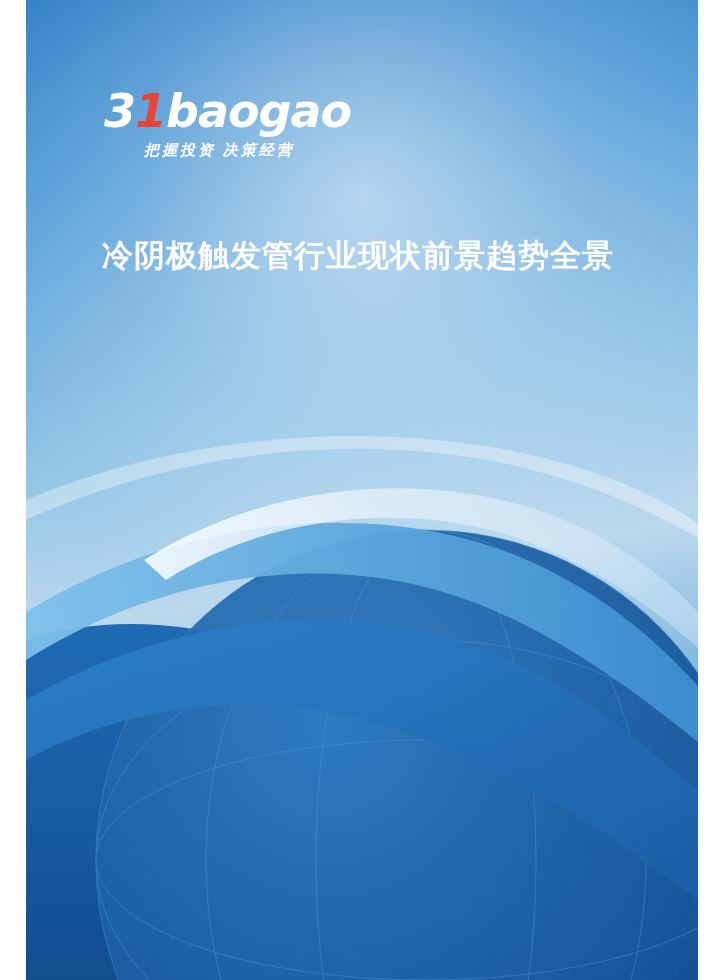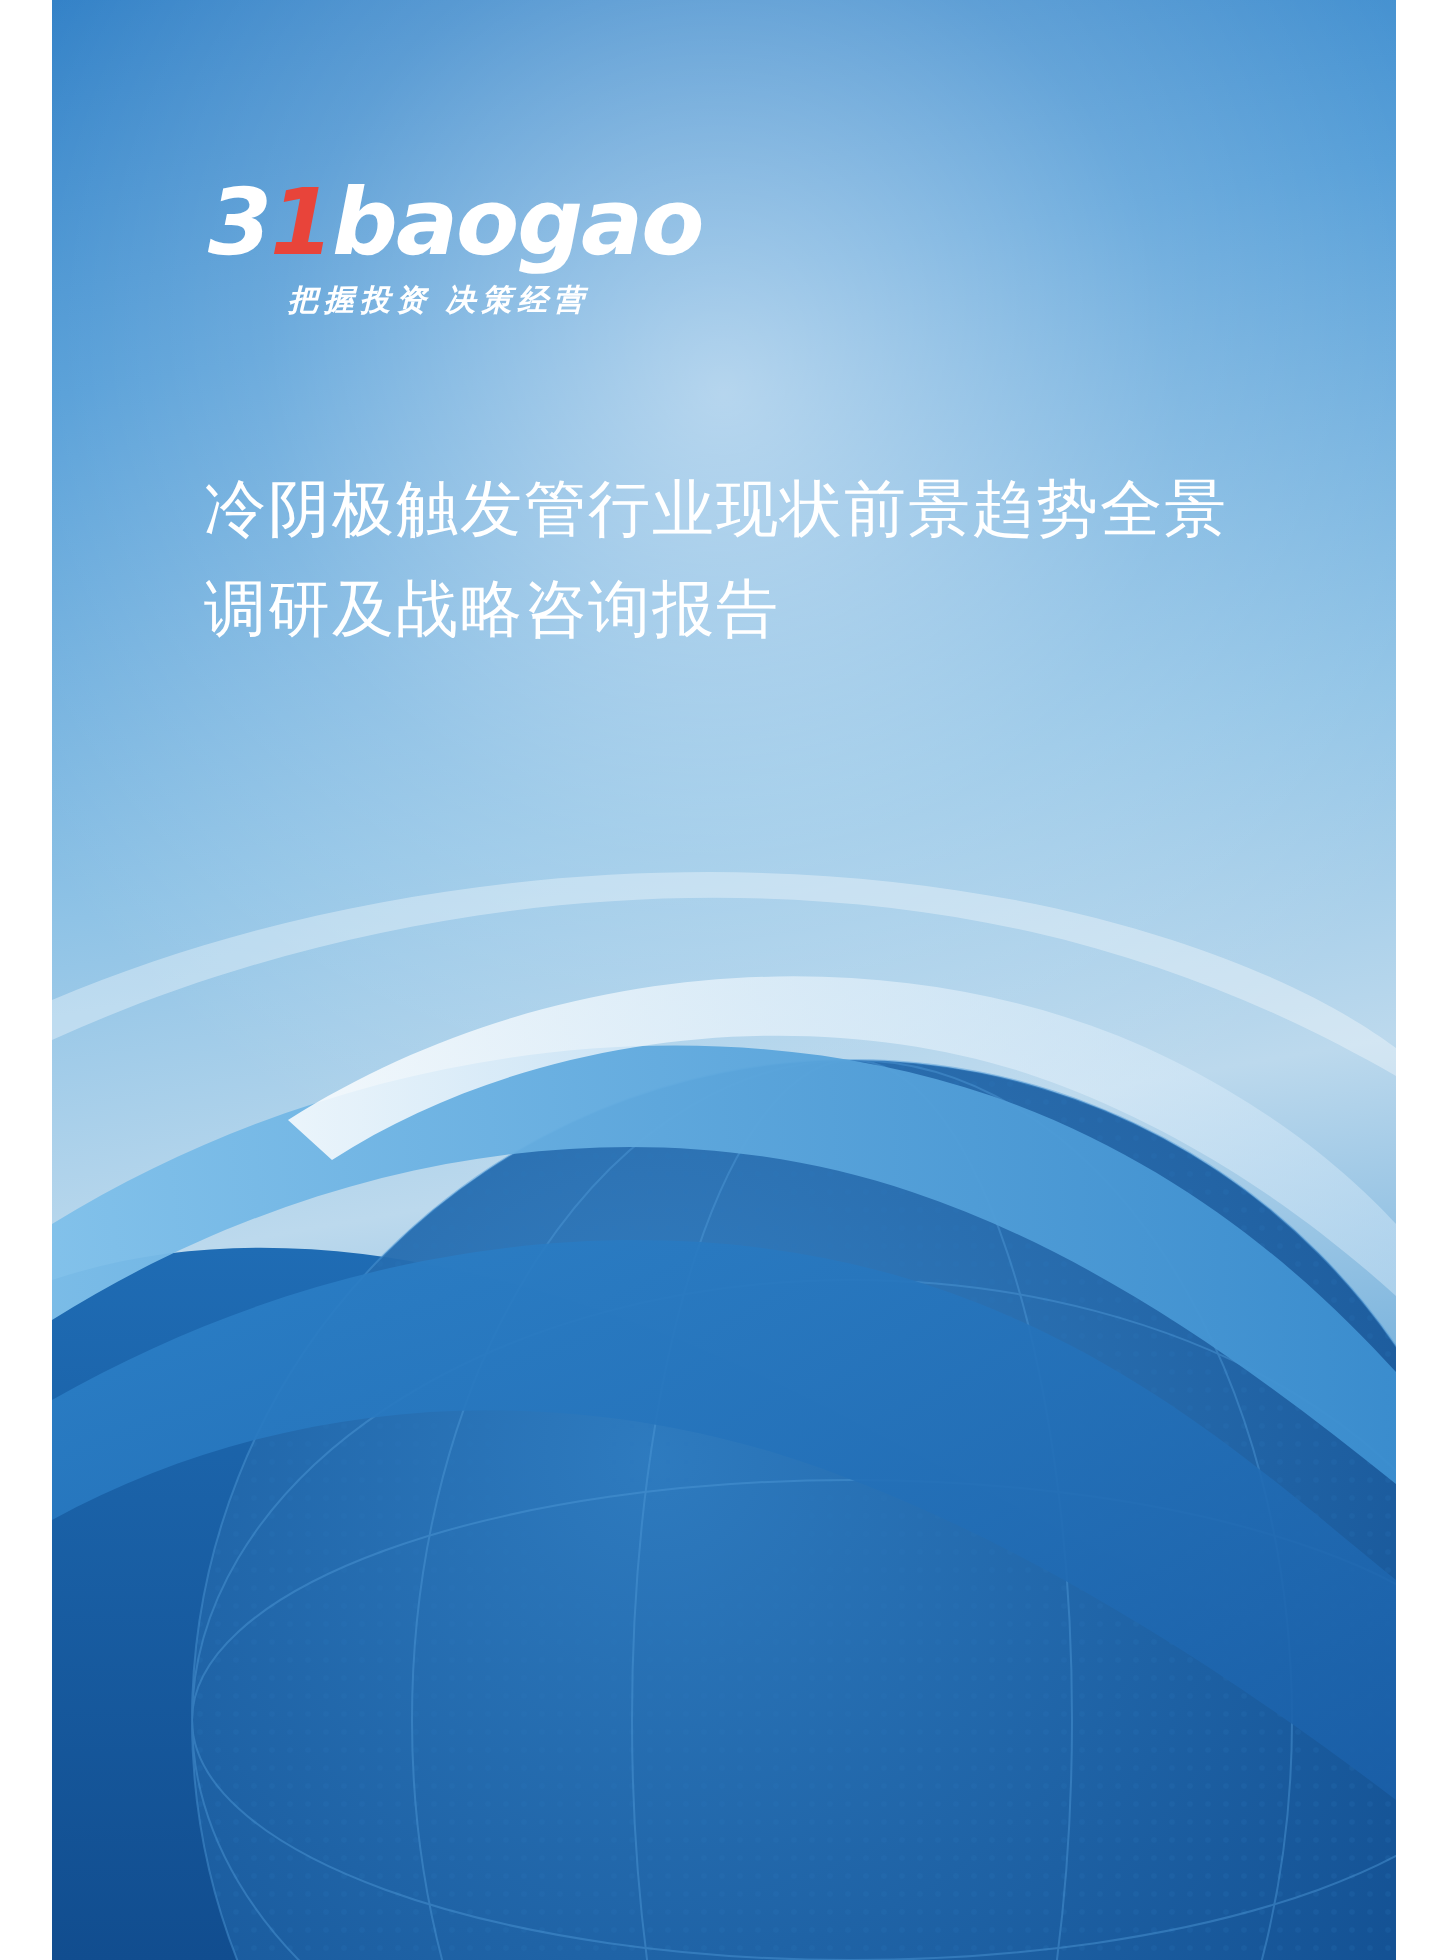--- a/index.html
+++ b/index.html
@@ -82,21 +82,21 @@
   .title {
     position: absolute;
     left: 76px;
     top: 230px;
     width: 580px;
     font-family: "DejaVu Sans", "Liberation Sans", sans-serif;
     font-size: 31px;
     line-height: 50px;
     color: #ffffff;
     letter-spacing: 1px;
-    font-weight: 400;
+    font-weight: 700;
   }
 </style>
 </head>
 <body>
 
 <div class="page">
   <div class="cover">
 
     <div class="glow"></div>
 
@@ -149,17 +149,16 @@
       <path d="M0 500 C 180 424, 400 418, 560 470 C 618 489, 650 508, 672 524 L672 538 C 620 508, 560 482, 490 466 C 330 430, 150 452, 0 520 Z" fill="#ffffff" opacity="0.35"></path>
     </svg>
 
     <div class="logo">
       <span class="logo-main"><span class="logo-31">3</span><span class="logo-dot">1</span><span>baogao</span></span>
       <span class="logo-sub">把握投资 决策经营</span>
     </div>
 
     <div class="title">
       <div>冷阴极触发管行业现状前景趋势全景</div>
-      <div>调研及战略咨询报告</div>
     </div>
 
   </div>
 </div>
 
 </body></html>

